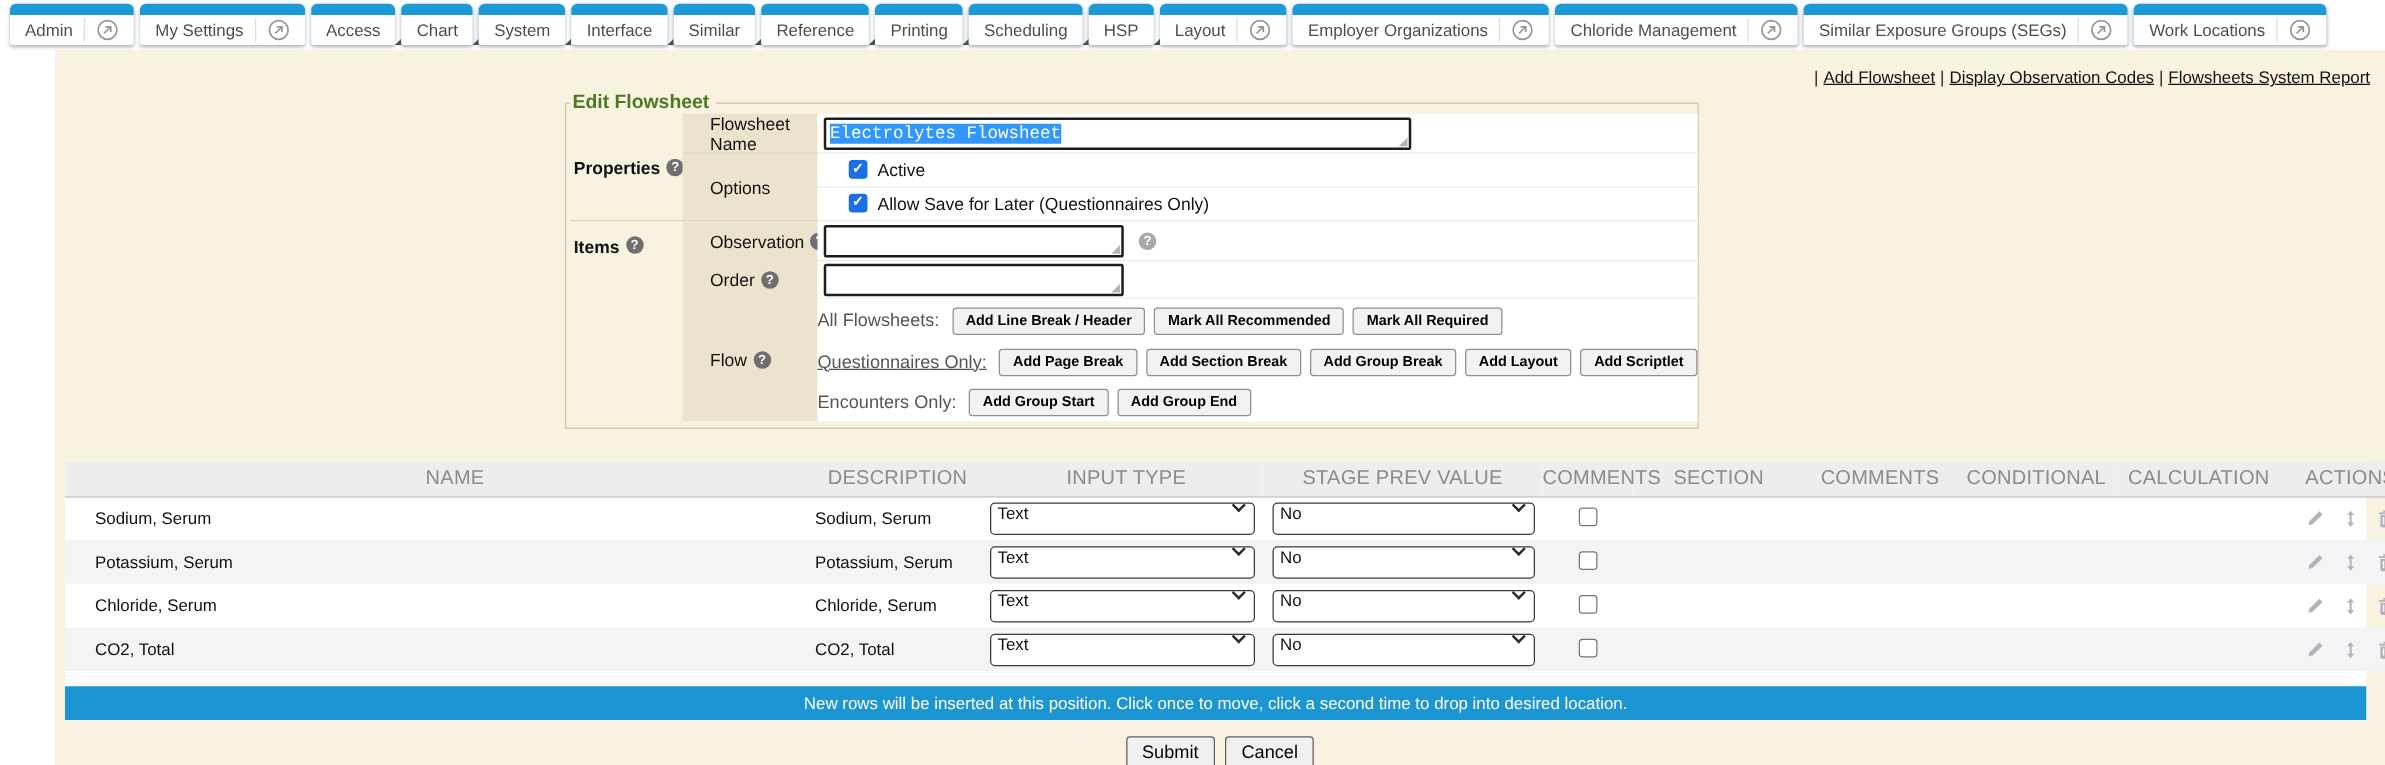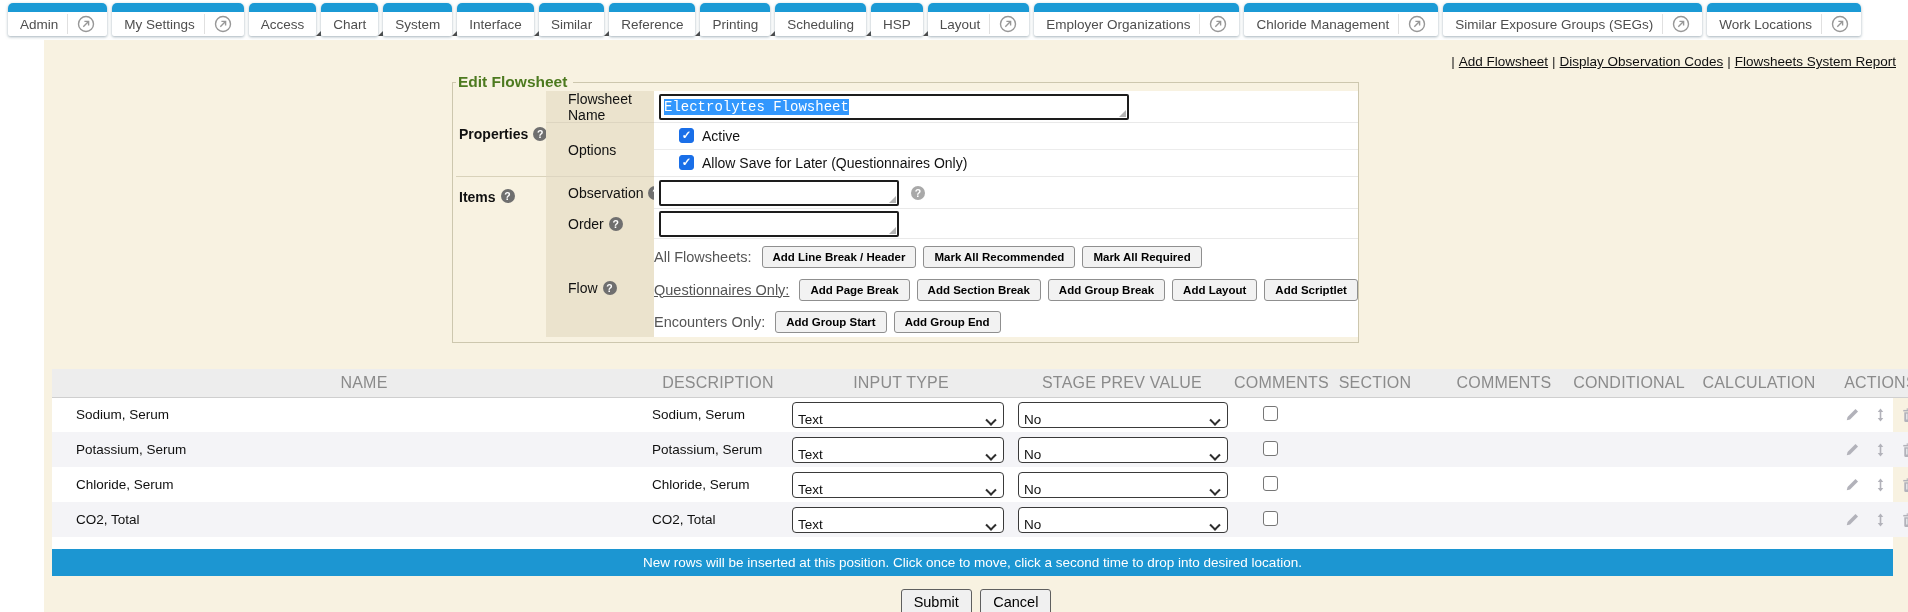--- a/index.html
+++ b/index.html
@@ -91,21 +91,21 @@
   th.col-9 { width:113px; }
   table.items tbody td { height:35px; color:#101010; }
   table.items tbody tr:nth-child(even) { background:#f4f4f7; }
   .td-name { padding-left:24px; }
   .td-input { padding-left:8px; }
   .td-stage { padding-left:8px; }
   .td-comments { text-align:center; }
   .td-actions { text-align:center; }
   .td-actions svg { margin:0 5px; vertical-align:middle; cursor:pointer; }
 
-  .sel { display:inline-flex; align-items:flex-end; justify-content:space-between;
+  .sel { display:inline-flex; align-items:flex-start; justify-content:space-between;
     width:212px; height:26px; border:1px solid #3a3a3a; border-radius:4px;
     background:#fff; padding:0 8px 0 5px; font-size:13.5px; cursor:pointer; }
   .sel-stage { width:210px; }
   .chev { width:8px; height:8px; border-right:2px solid #2e2e2e;
     border-bottom:2px solid #2e2e2e; transform:rotate(45deg) translate(-2px,-2px); }
 
   .spacer { height:12px; background:#fff; }
   .insertbar { background:#1c96d2; color:#fff; height:27px; line-height:27px;
     text-align:center; font-size:13.5px; cursor:pointer; }
 

